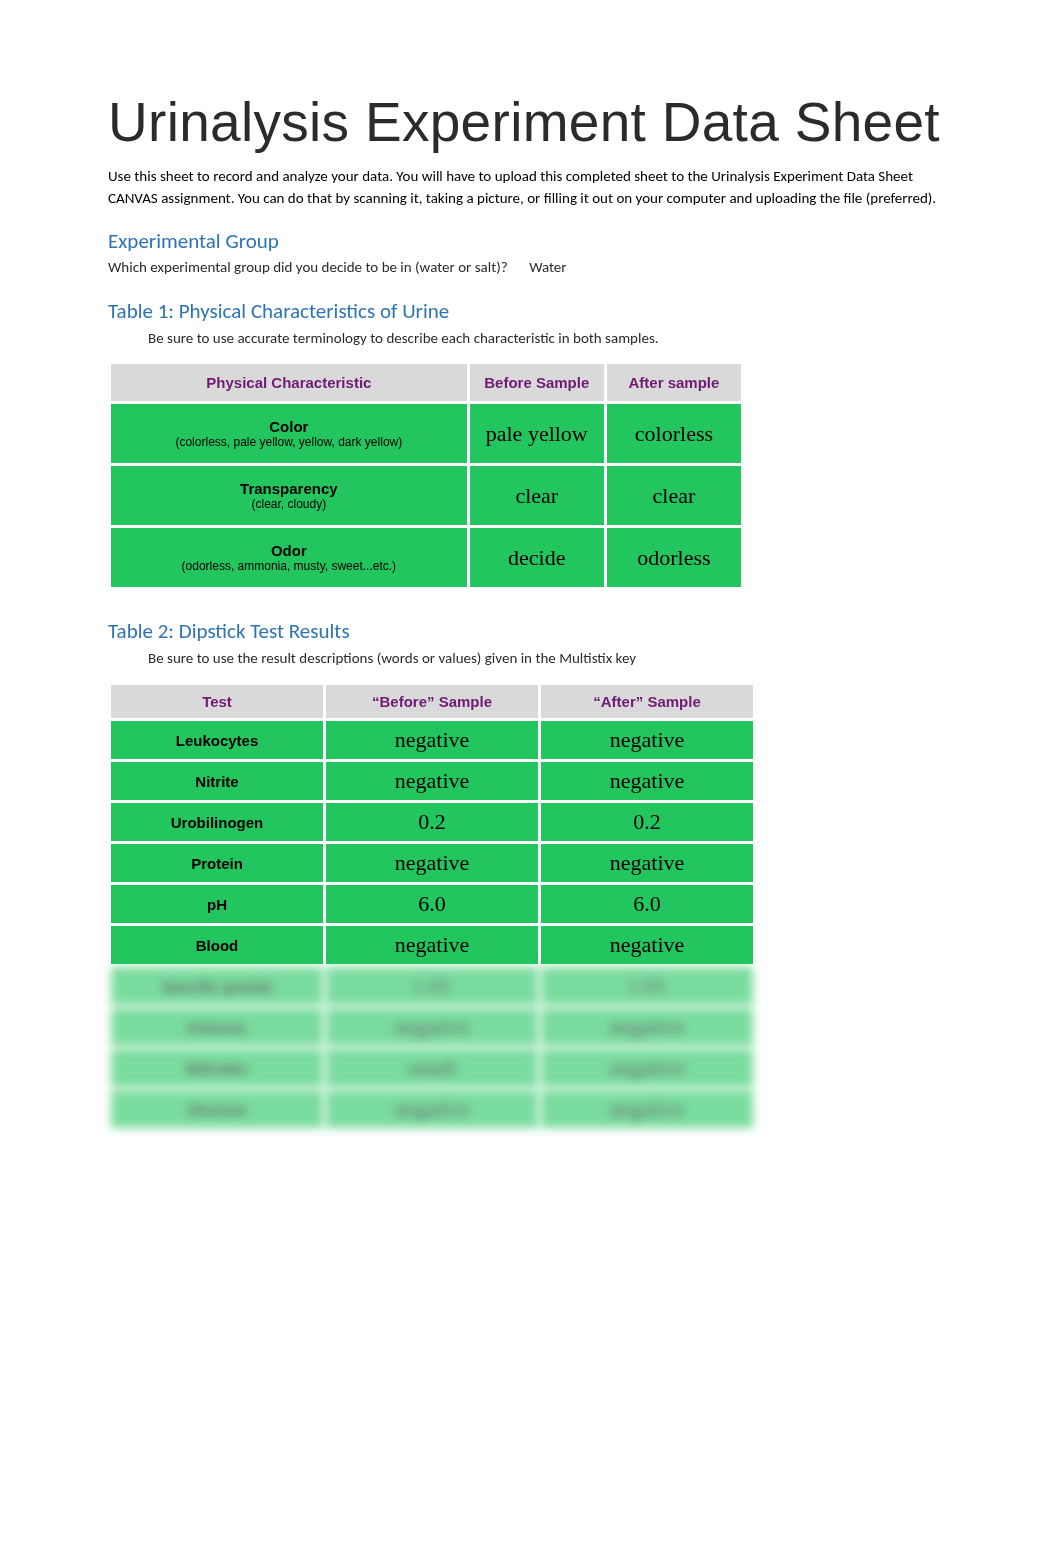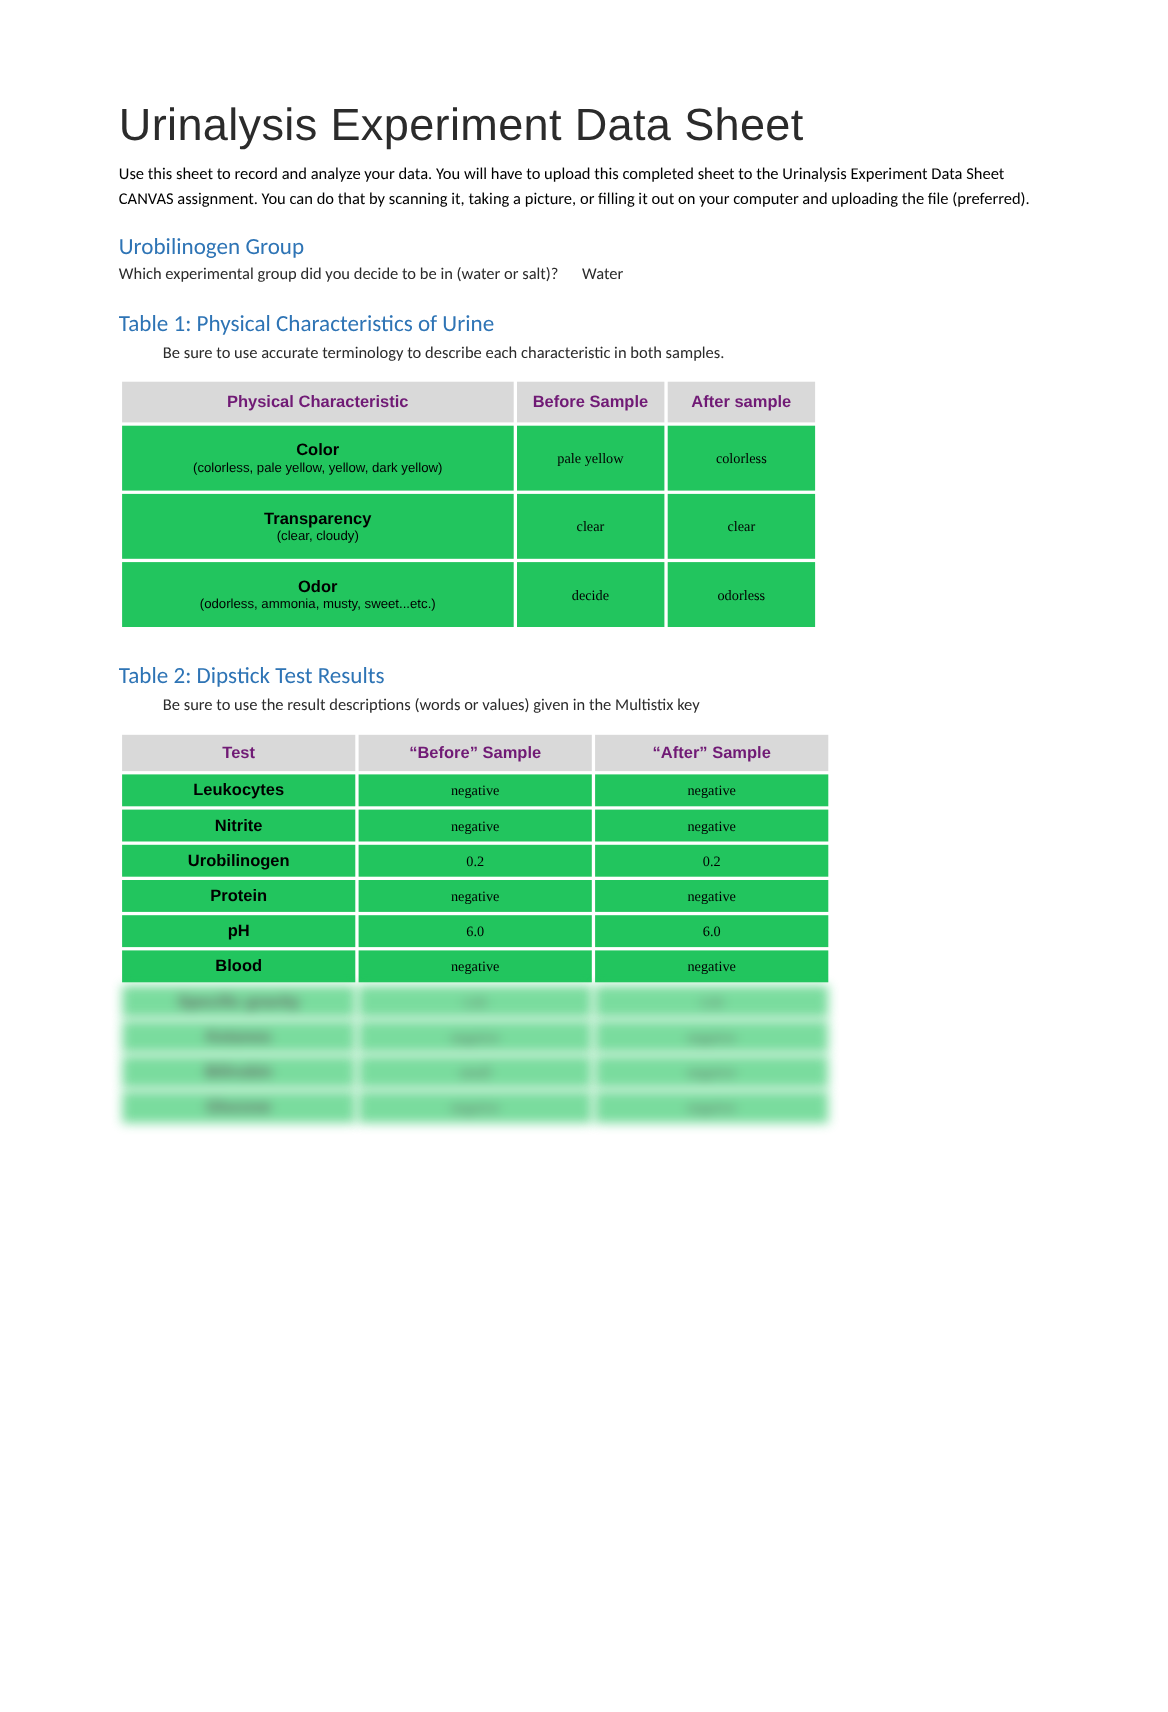--- a/index.html
+++ b/index.html
@@ -8,21 +8,21 @@
       box-sizing: border-box;
     }
     body {
       font-family: 'Segoe UI', 'Calibri', Arial, sans-serif;
       background: #ffffff;
       width: 1062px;
       padding: 90px 108px 60px 108px;
       color: #333;
     }
     .doc-title {
-      font-size: 41px;
+      font-size: 55px;
       color: #2b2b2b;
       font-weight: 400;
       font-family: 'Segoe UI Light', 'Calibri Light', 'Segoe UI', sans-serif;
       margin-bottom: 12px;
       letter-spacing: 0.3px;
     }
     .intro-text {
       font-size: 15px;
       color: #000000;
       line-height: 1.45;
@@ -94,21 +94,21 @@
     }
     .row-label-sub {
       font-weight: normal;
       font-size: 12px;
       color: #000;
       display: block;
       margin-top: 0;
     }
     .data-cell {
       font-family: 'Times New Roman', Times, serif;
-      font-size: 13px;
+      font-size: 22px;
       color: #000;
     }
     .t1-col-label { width: 350px; }
     .t1-col-before { width: 132px; margin-left: 36px; }
     .t1-col-after { width: 132px; }
     .t2-col-test { width: 210px; }
     .t2-col-before { width: 210px; }
     .t2-col-after { width: 210px; }
     .t2-label {
       font-family: Arial, Helvetica, sans-serif;
@@ -134,21 +134,21 @@
     }
   </style>
 </head>
 <body>
 
 <h1 class="doc-title">Urinalysis Experiment Data Sheet</h1>
 
 <p class="intro-text">Use this sheet to record and analyze your data. You will have to upload this completed sheet to the Urinalysis Experiment Data Sheet CANVAS assignment. You can do that by scanning it, taking a picture, or filling it out on your computer and uploading the file (preferred).</p>
 
 <div class="section-block">
-  <h2 class="section-heading">Urobilinogen Group</h2>
+  <h2 class="section-heading">Experimental Group</h2>
   <p class="group-line">
     <span>Which experimental group did you decide to be in (water or salt)?</span>
     <span class="group-answer">Water</span>
   </p>
 </div>
 
 <div class="section-block">
   <h2 class="section-heading">Table 1: Physical Characteristics of Urine</h2>
   <p class="section-desc">Be sure to use accurate terminology to describe each characteristic in both samples.</p>
 

